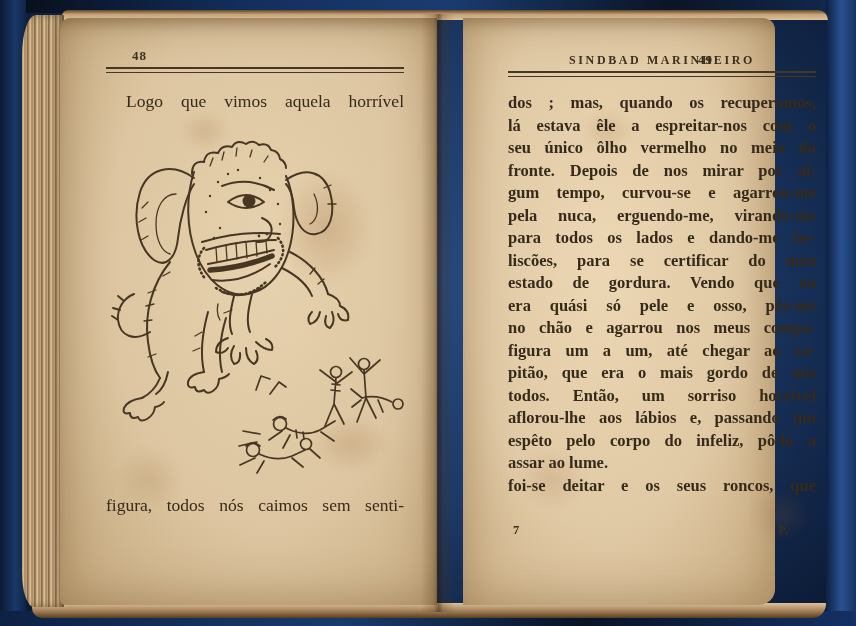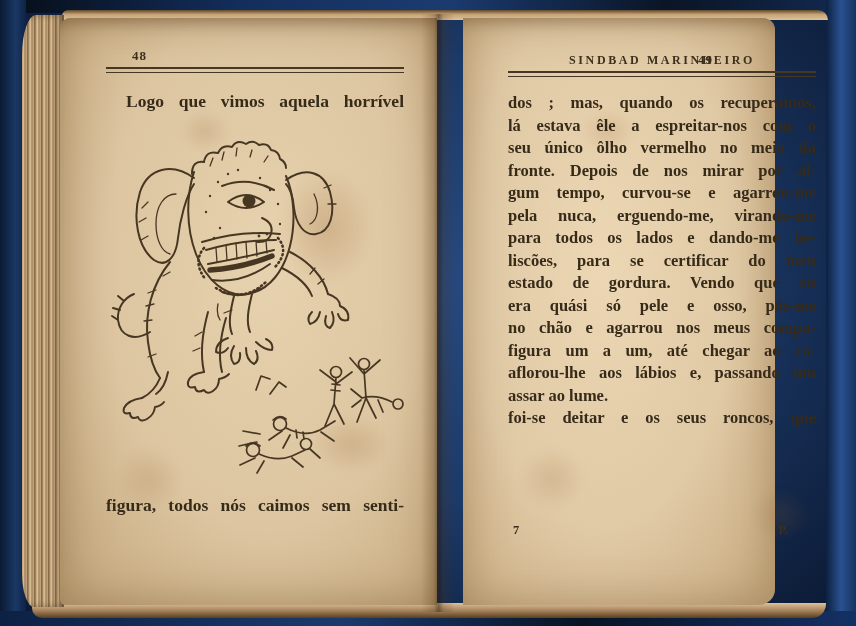--- a/index.html
+++ b/index.html
@@ -36,21 +36,21 @@
   .folio{position:absolute;font-size:13px;font-weight:bold;letter-spacing:1px;color:#3c2f1d;}
   .folio-left{left:48px;top:30px;margin-left:24px;}
   .folio-right{right:62px;top:34px;}
   .running-header{position:absolute;text-align:center;font-size:12px;font-weight:bold;
     letter-spacing:2.6px;color:#3c2f1d;}
   .rh-left{left:46px;width:298px;top:31px;}
   .rh-right{left:45px;width:308px;top:35px;}
   .double-rule{position:absolute;height:3px;border-top:2px solid #453721;border-bottom:1px solid #453721;}
   .rule-left{left:46px;top:49px;width:298px;}
   .rule-right{left:45px;top:53px;width:308px;}
-  .body-line{color:#362a19;font-weight:bold;text-align:justify;text-justify:inter-word;
+  .body-line{color:#362a19;font-weight:normal;text-align:justify;text-justify:inter-word;
     -moz-text-align-last:justify;text-align-last:justify;}
   .opening-line{position:absolute;left:46px;top:73px;width:298px;font-size:17.5px;text-indent:20px;}
   .closing-line{position:absolute;left:46px;top:477px;width:298px;font-size:17.5px;}
   .illustration{position:absolute;left:50px;top:114px;}
   .body-text{position:absolute;left:45px;top:74px;width:308px;font-size:16.5px;
     color:#362a19;font-weight:bold;}
   .body-text .ln{height:22.5px;line-height:22.5px;overflow:hidden;text-align:justify;
     text-justify:inter-word;-moz-text-align-last:justify;text-align-last:justify;}
   .body-text .ln.par-end{-moz-text-align-last:left;text-align-last:left;}
   .body-text .ln.indent{text-indent:22px;}
@@ -194,21 +194,24 @@
       <div class="ln">seu único ôlho vermelho no meio da</div>
       <div class="ln">fronte. Depois de nos mirar por al-</div>
       <div class="ln">gum tempo, curvou-se e agarrou-me</div>
       <div class="ln">pela nuca, erguendo-me, virando-me</div>
       <div class="ln">para todos os lados e dando-me be-</div>
       <div class="ln">liscões, para se certificar do meu</div>
       <div class="ln">estado de gordura. Vendo que eu</div>
       <div class="ln">era quási só pele e osso, pôs-me</div>
       <div class="ln">no chão e agarrou nos meus compa-</div>
       <div class="ln">figura um a um, até chegar ao ca-</div>
+      <div class="ln">pitão, que era o mais gordo de nós</div>
+      <div class="ln">todos. Então, um sorriso horrível</div>
       <div class="ln">aflorou-lhe aos lábios e, passando um</div>
+      <div class="ln">espêto pelo corpo do infeliz, pô-lo a</div>
       <div class="ln par-end">assar ao lume.</div>
       <div class="ln">foi-se deitar e os seus roncos, que</div>
     </div>
 
     <div class="rp-footer">
       <span class="sig">7</span>
       <span class="prt">P.</span>
     </div>
   </div>
 

